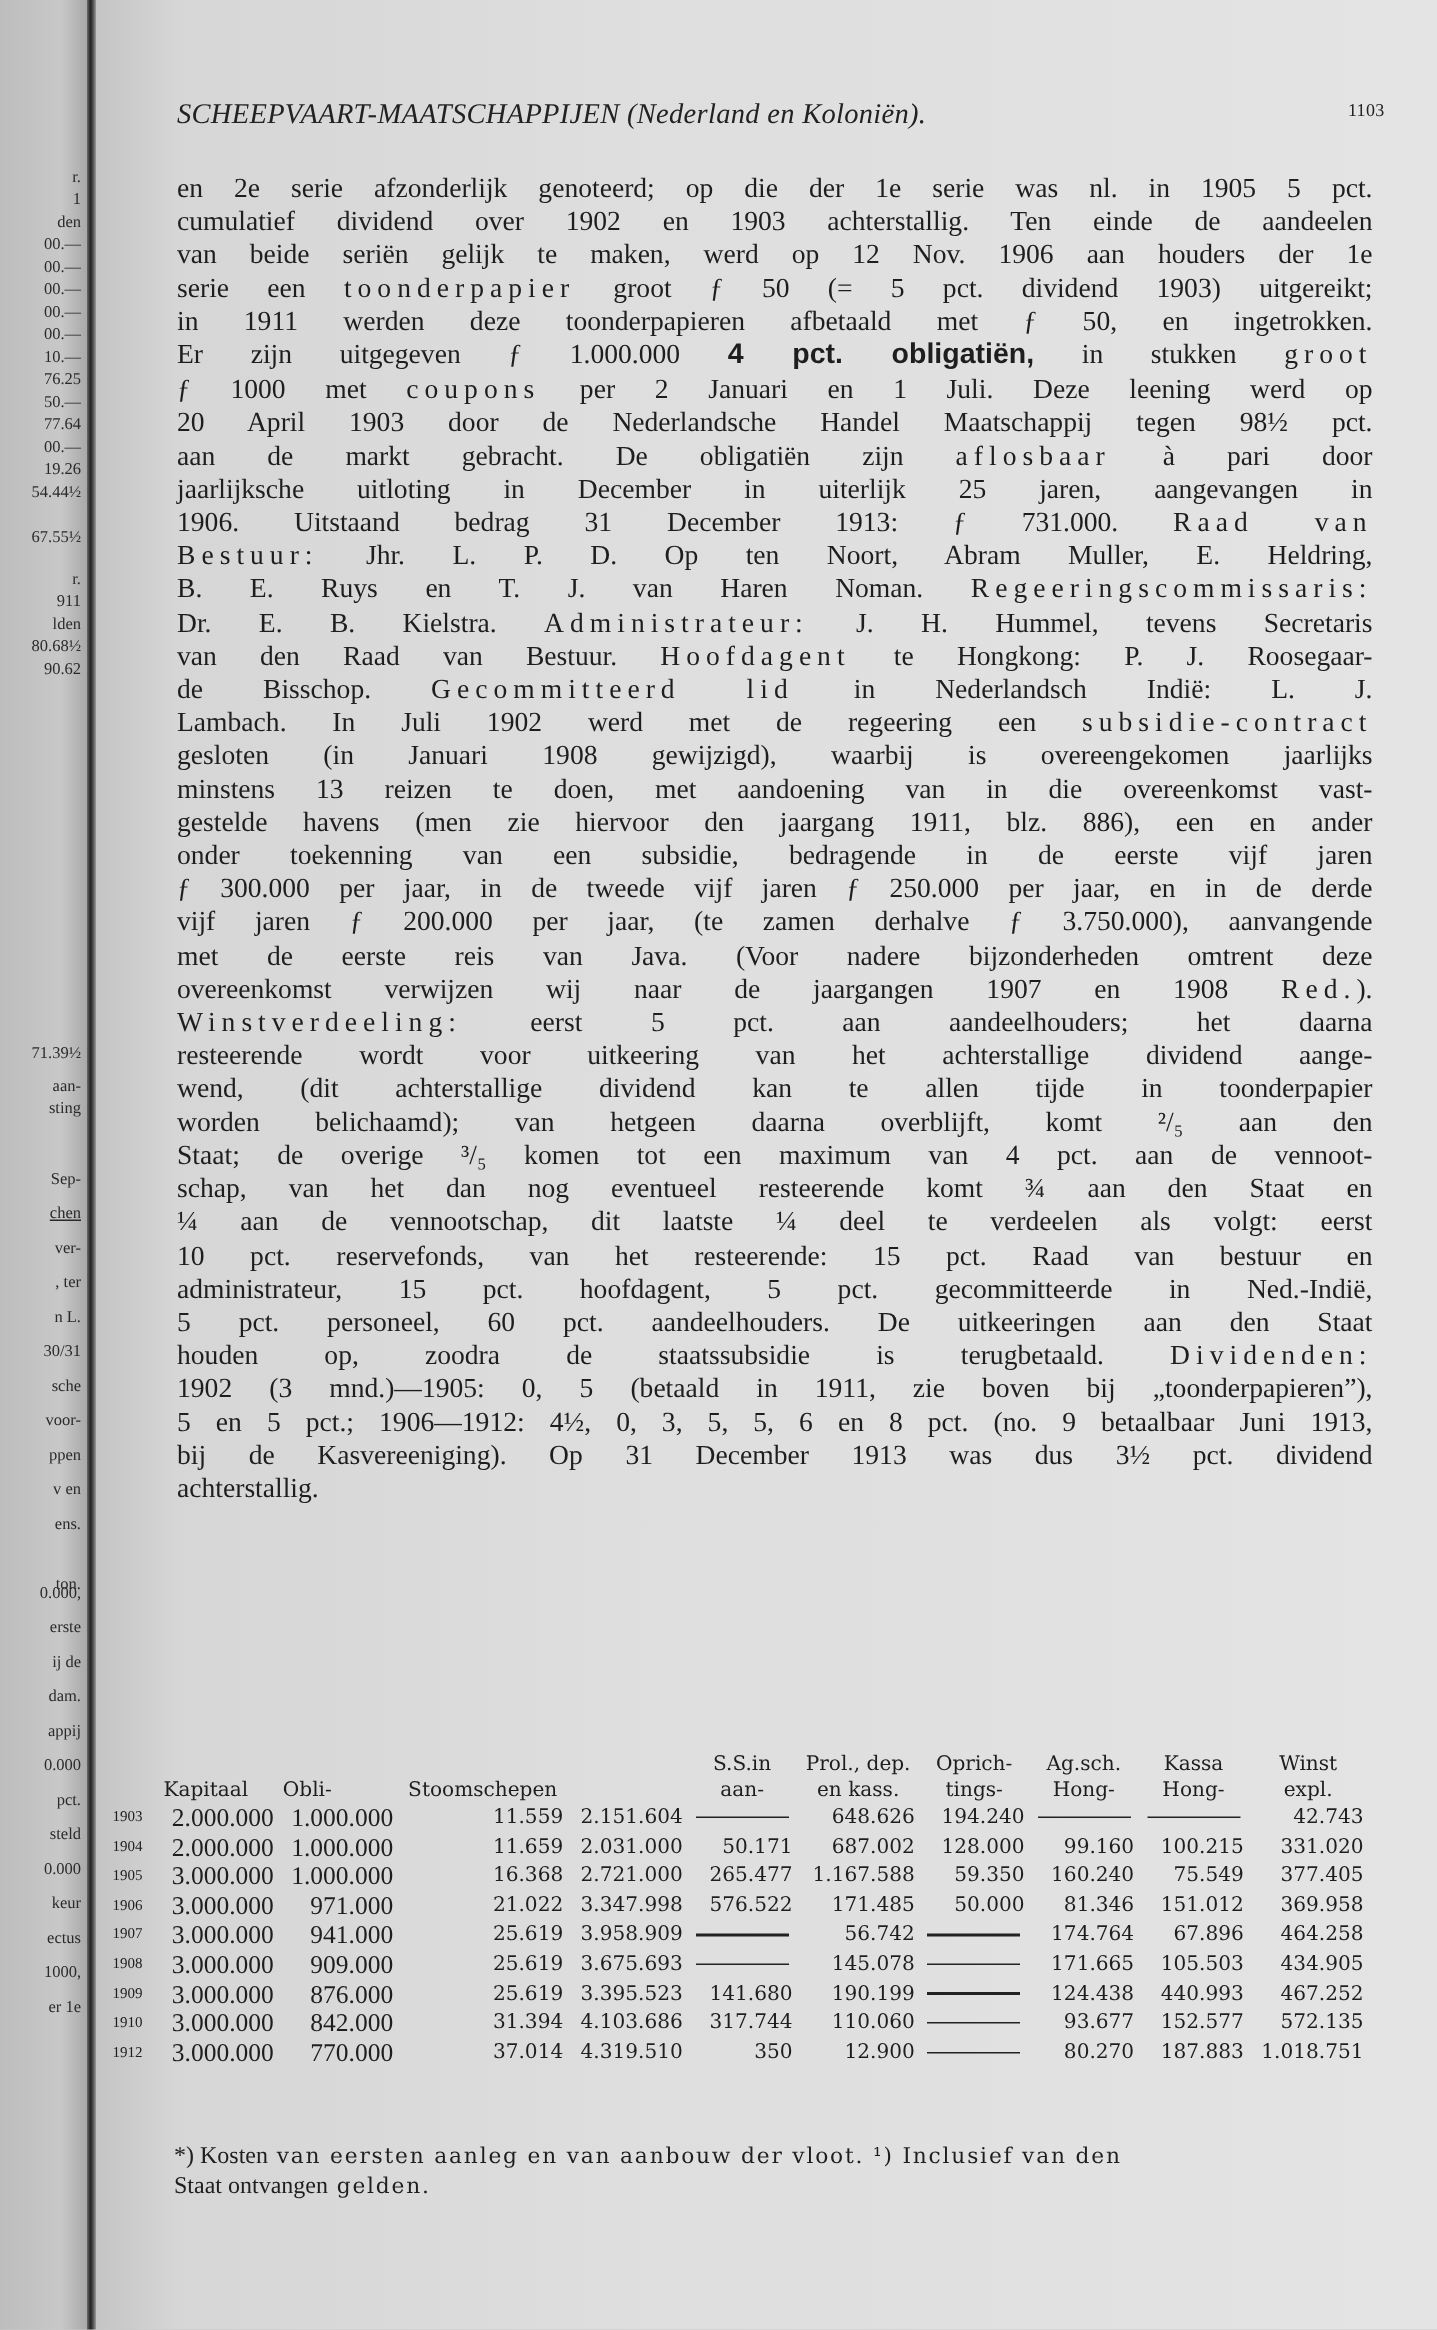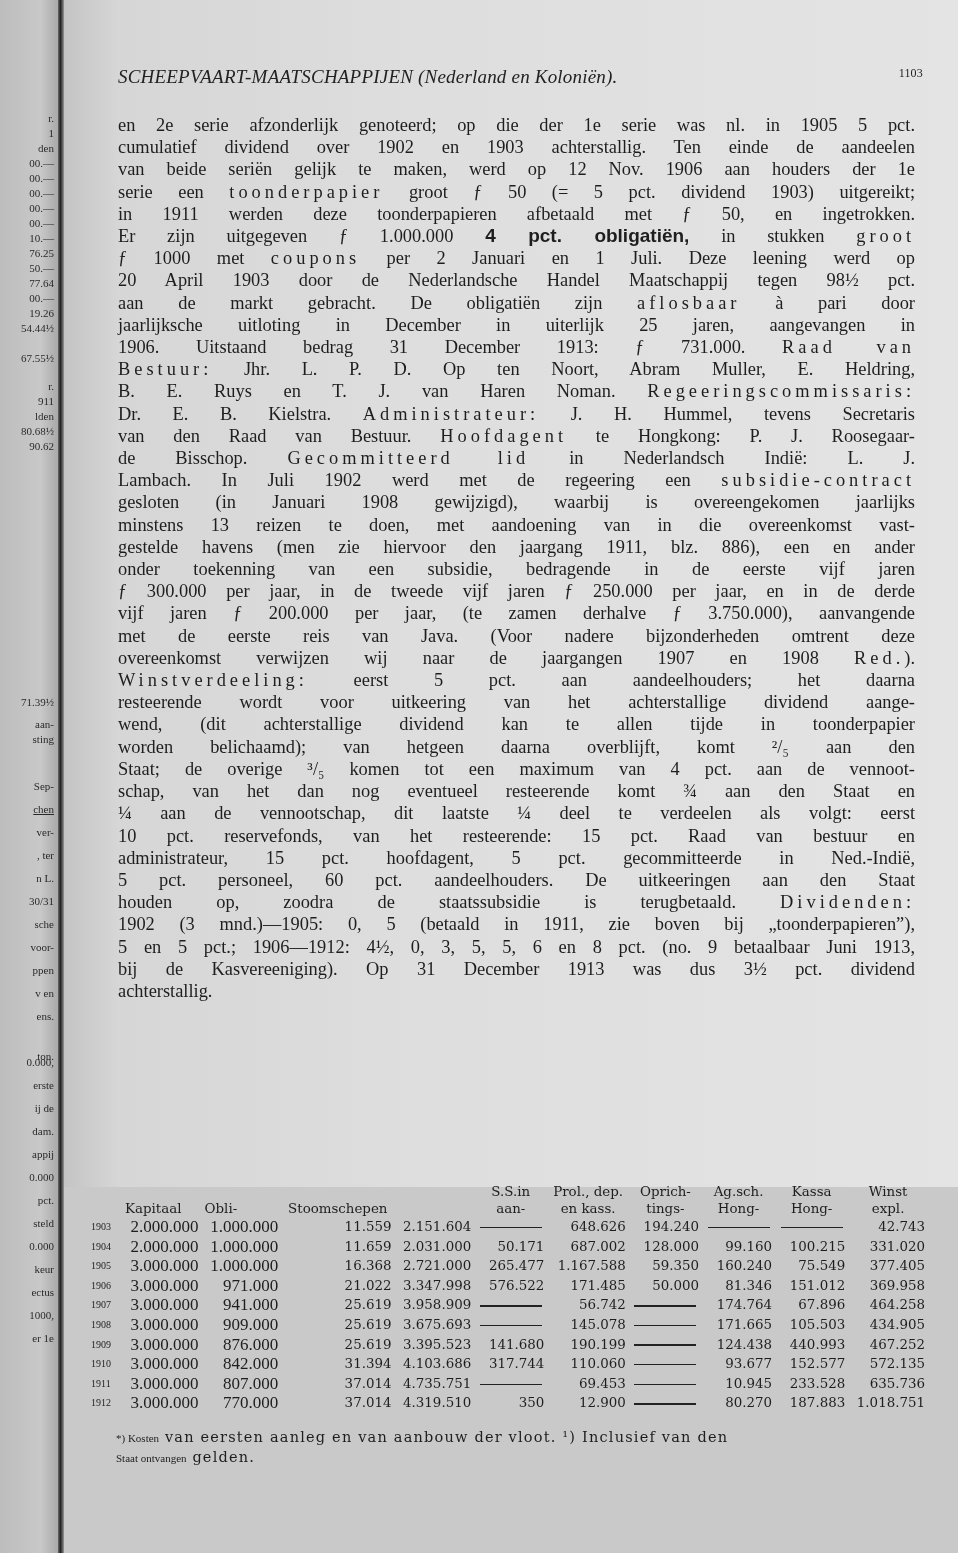--- a/index.html
+++ b/index.html
@@ -17,21 +17,21 @@
   .left-page .frag {
     position: absolute; right: 4px; font-size: 11px; line-height: 13px;
     color: #2a2a2a; white-space: nowrap; text-align: right;
     font-family: "Liberation Serif", serif;
   }
   .gutter {
     position: absolute; left: 58px; top: 0; width: 6px; height: 1553px;
     background: linear-gradient(to right, #6a6a6a, #222 40%, #555 70%, #9a9a9a);
   }
   .page {
-    position: absolute; left: 64px; top: 0; width: 894px; height: 1187px;
+    position: absolute; left: 64px; top: 0; width: 894px; height: 1553px;
     background: linear-gradient(to right, #c4c4c4 0%, #d6d6d6 6%, #dedede 40%, #e4e4e4 100%);
   }
   .running-head {
     position: absolute; left: 54px; top: 66px; width: 805px;
     font-family: "Liberation Serif", serif; font-style: italic;
     font-size: 19px; letter-spacing: 0.2px; color: #222;
   }
   .running-head .pno {
     position: absolute; right: 0; top: 0; font-style: normal; font-size: 12px;
   }
@@ -39,35 +39,35 @@
     position: absolute; left: 54px; top: 114px; width: 797px;
     font-family: "Liberation Serif", serif;
     font-size: 18.4px; line-height: 22.2px; text-align: justify;
     color: #1e1e1e;
   }
   .body-text .ln { display: block; white-space: nowrap; text-align-last: justify; text-align: justify; }
   .body-text .ln.last { text-align-last: left; }
   .sp { letter-spacing: 4px; }
   .bold-sans { font-family: "Liberation Sans", sans-serif; font-weight: bold; font-size: 19px; }
   table.fin {
-    position: absolute; left: 24px; top: 1168px; width: 840px;
+    position: absolute; left: 8px; top: 1168px; width: 840px;
     border-collapse: collapse;
-    font-family: "DejaVu Serif", serif; font-size: 13.4px; color: #1e1e1e; margin-top: 15px;
+    font-family: "DejaVu Serif", serif; font-size: 13.4px; color: #1e1e1e;
   }
   table.fin th { font-weight: normal; line-height: 17px; padding: 0 3px; white-space: nowrap; }
   table.fin td { text-align: right; line-height: 19.6px; padding: 0 3px; white-space: nowrap; }
   table.fin td.yr { font-size: 10px; text-align: left; width: 28px; font-family: "Liberation Serif", serif; }
   table.fin td.kap, table.fin td.obl { font-family: "Liberation Serif", serif; font-size: 17px; }
   .dash { display: inline-block; width: 62px; height: 1.5px; background: #222; vertical-align: middle; }
   .footnote {
     position: absolute; left: 52px; top: 1428px; width: 805px;
     font-family: "DejaVu Serif", serif; font-size: 14.5px; line-height: 19px;
     color: #1e1e1e; letter-spacing: 1.2px;
   }
-  .footnote .sm { font-family: "Liberation Serif", serif; font-size: 11px; letter-spacing: 0; }
+  .footnote .sm { font-family: "Liberation Serif", serif; font-size: 16px; letter-spacing: 0; }
 </style>
 </head>
 <body>
 
 <div class="left-page" id="leftPage">
     <div class="frag" style="top: 112px;">r.</div>
     <div class="frag" style="top: 127px;">1</div>
     <div class="frag" style="top: 142px;">den</div>
     <div class="frag" style="top: 157px;">00.—</div>
     <div class="frag" style="top: 172px;">00.—</div>
@@ -295,33 +295,20 @@
           <td>31.394</td>
           <td>4.103.686</td>
           <td>317.744</td>
           <td>110.060</td>
           <td style="text-align: center;"><span class="dash"></span></td>
           <td>93.677</td>
           <td>152.577</td>
           <td>572.135</td>
         </tr>
         <tr>
-          <td class="yr">1911</td>
-          <td class="kap">3.000.000</td>
-          <td class="obl">807.000</td>
-          <td>37.014</td>
-          <td>4.735.751</td>
-          <td style="text-align: center;"><span class="dash"></span></td>
-          <td>69.453</td>
-          <td style="text-align: center;"><span class="dash"></span></td>
-          <td>10.945</td>
-          <td>233.528</td>
-          <td>635.736</td>
-        </tr>
-        <tr>
           <td class="yr">1912</td>
           <td class="kap">3.000.000</td>
           <td class="obl">770.000</td>
           <td>37.014</td>
           <td>4.319.510</td>
           <td>350</td>
           <td>12.900</td>
           <td style="text-align: center;"><span class="dash"></span></td>
           <td>80.270</td>
           <td>187.883</td>

